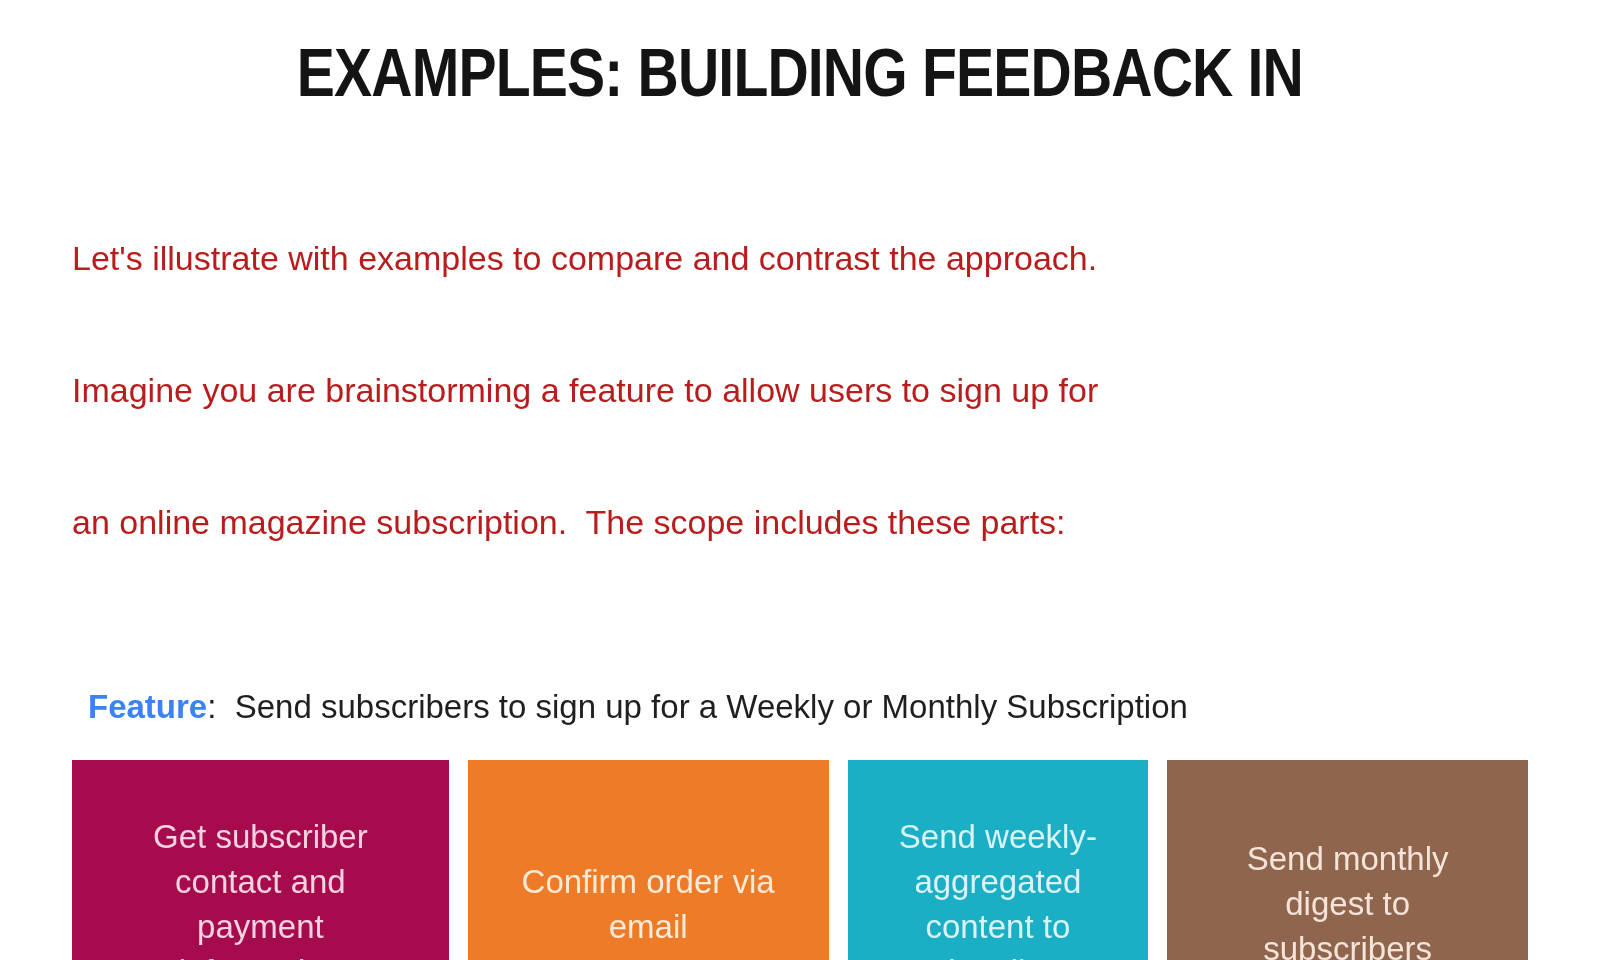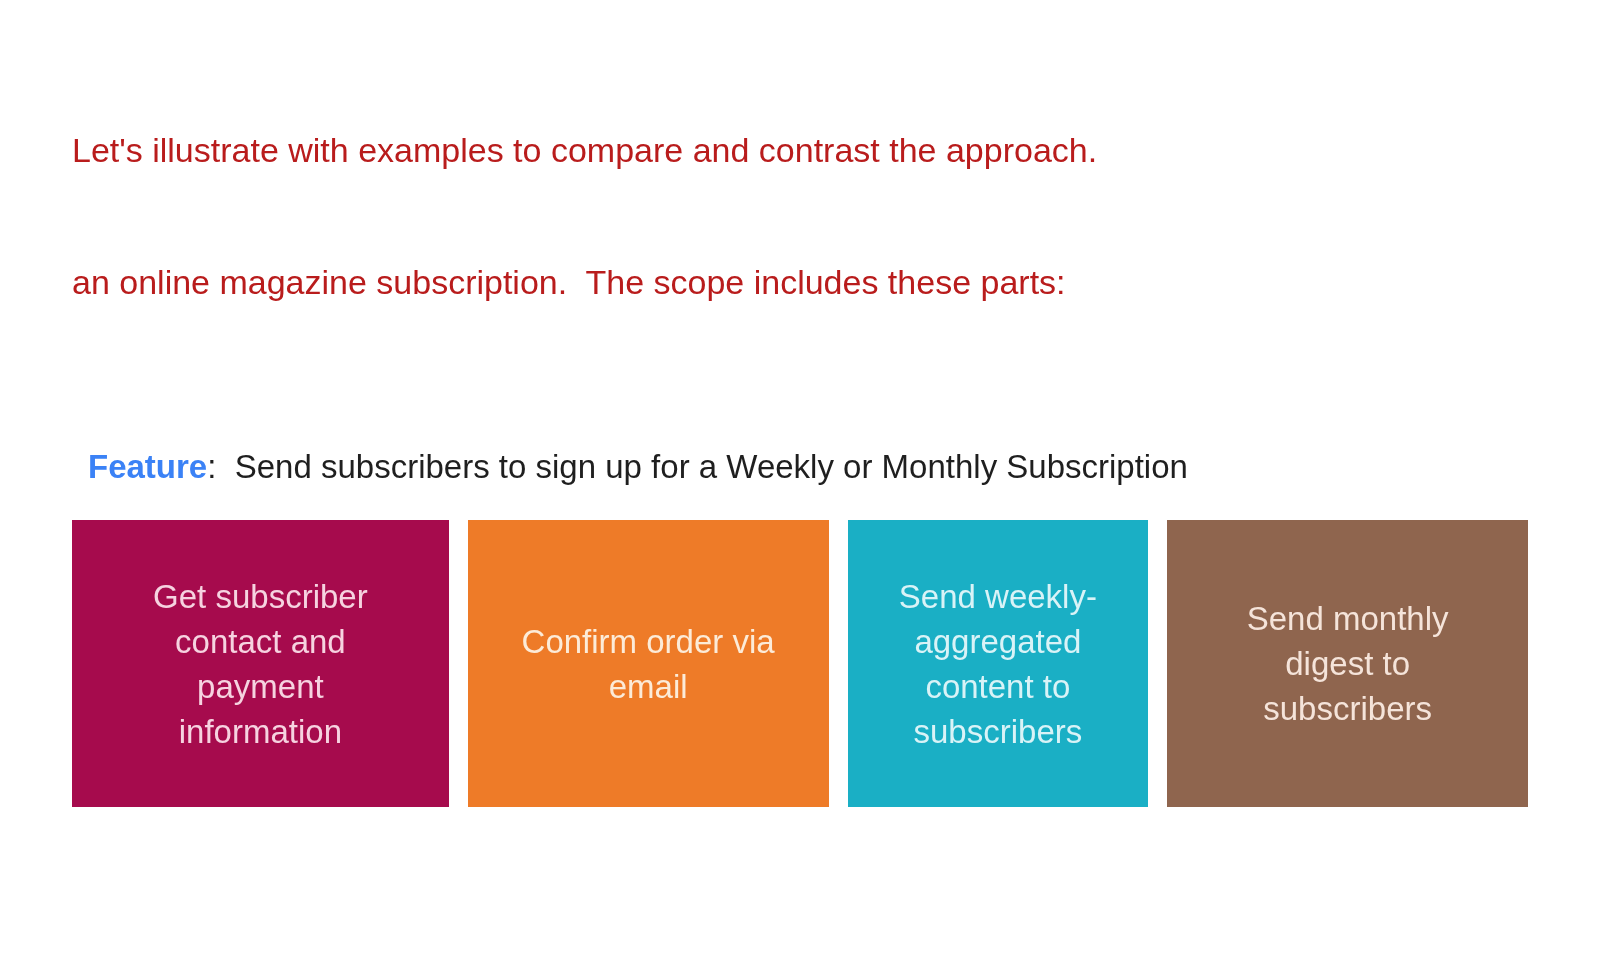--- a/index.html
+++ b/index.html
@@ -67,23 +67,25 @@
   .pad-1 { padding: 0 48px; }
   .pad-2 { padding: 0 40px; }
   .pad-3 { padding: 0 10px; }
   .pad-4 { padding: 0 40px; }
 </style>
 </head>
 <body>
 
 <div class="slide">
 
+  <h1 class="title"><span class="squeeze">EXAMPLES: BUILDING FEEDBACK IN</span></h1>
 
   <div class="intro">
     <div class="intro-line">Let's illustrate with examples to compare and contrast the approach.</div>
+    <div class="intro-line">Imagine you are brainstorming a feature to allow users to sign up for</div>
     <div class="intro-line">an online magazine subscription.  The scope includes these parts:</div>
   </div>
 
   <div class="feature"><span class="feature-label">Feature</span><span class="feature-text">:  Send subscribers to sign up for a Weekly or Monthly Subscription</span></div>
 
   <div class="boxes-row">
     <div class="scope-box pad-1" style="background-color: rgb(166, 11, 77); color: rgb(246, 211, 224);">
       <span class="box-label">Get subscriber contact and payment information</span>
     </div>
     <div class="scope-box pad-2" style="background-color: rgb(238, 123, 40); color: rgb(252, 235, 216);">

